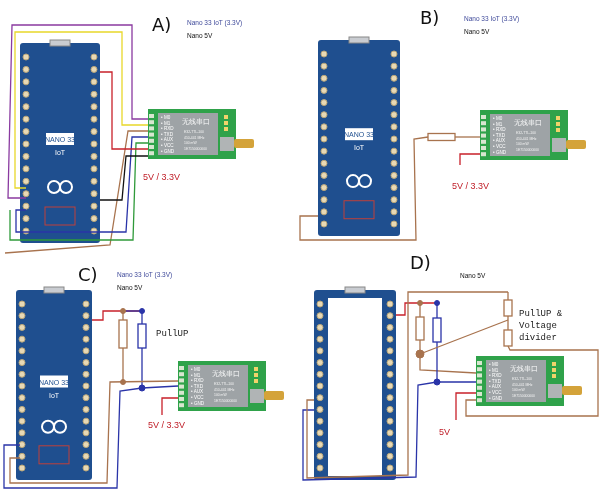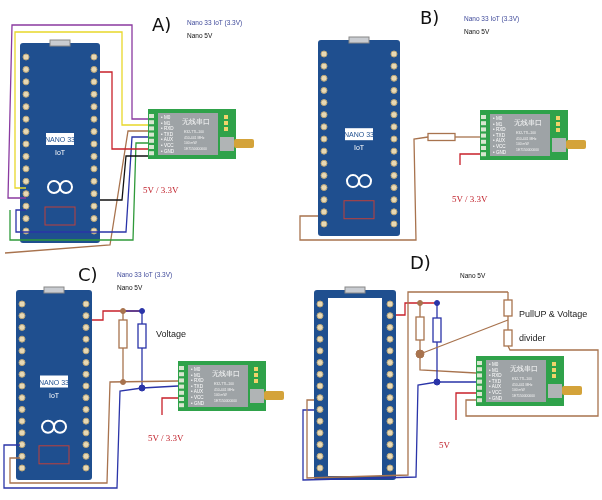--- a/index.html
+++ b/index.html
@@ -1,22 +1,22 @@
 <!DOCTYPE html>
 <html><head>
 <meta charset="utf-8">
 <style>
   html, body { margin:0; padding:0; background:#ffffff; }
   body { width:602px; height:500px; position:relative; overflow:hidden; font-family:"Liberation Sans", sans-serif; }
   #stage { position:absolute; left:0; top:0; width:602px; height:500px; }
   .panel-title { position:absolute; font-size:18px; color:#111; font-family:"DejaVu Sans", sans-serif; }
   .note-iot { position:absolute; font-size:6.5px; color:#3f4a9a; }
   .note-5v { position:absolute; font-size:6.5px; color:#111; }
-  .vlabel { position:absolute; font-size:9px; color:#c0202a; font-family:Liberation Serif, serif;margin-top:13px; }
-  .rlabel { position:absolute; font-size:9px; color:#222; font-family:Liberation Sans, sans-serif; line-height:12px; }
+  .vlabel { position:absolute; font-size:9px; color:#c0202a; font-family:Liberation Sans, sans-serif; }
+  .rlabel { position:absolute; font-size:9px; color:#222; font-family:Liberation Mono, monospace; line-height:12px; }
 </style>
 </head>
 <body>
 
 <div id="stage">
   <svg id="wires" width="602" height="500" style="position:absolute;left:0;top:0">
       <g>
         <rect x="20" y="43" width="80" height="200" rx="3" fill="#1f4f8f"></rect>
         <rect x="50" y="40" width="20" height="6" fill="#c9ccd1" stroke="#888"></rect>
         <circle cx="26" cy="57" r="3" fill="#e8d9b5" stroke="#b9a679"></circle>
@@ -337,21 +337,21 @@
   <div class="vlabel" style="left:143px;top:172px">5V / 3.3V</div>
 
   <div class="panel-title" style="left:420px;top:7px">B)</div>
   <div class="note-iot" style="left:464px;top:15px">Nano 33 IoT (3.3V)</div>
   <div class="note-5v" style="left:464px;top:28px">Nano 5V</div>
   <div class="vlabel" style="left:452px;top:181px">5V / 3.3V</div>
 
   <div class="panel-title" style="left:78px;top:264px">C)</div>
   <div class="note-iot" style="left:117px;top:271px">Nano 33 IoT (3.3V)</div>
   <div class="note-5v" style="left:117px;top:284px">Nano 5V</div>
-  <div class="rlabel" style="left:156px;top:328px">Voltage</div>
+  <div class="rlabel" style="left:156px;top:328px">PullUP</div>
   <div class="vlabel" style="left:148px;top:420px">5V / 3.3V</div>
 
   <div class="panel-title" style="left:410px;top:252px">D)</div>
   <div class="note-5v" style="left:460px;top:272px">Nano 5V</div>
   <div class="rlabel" style="left:519px;top:308px">PullUP &amp; Voltage</div>
   <div class="rlabel" style="left:519px;top:332px">divider</div>
   <div class="vlabel" style="left:439px;top:427px">5V</div>
 </div>
 
 </body></html>

